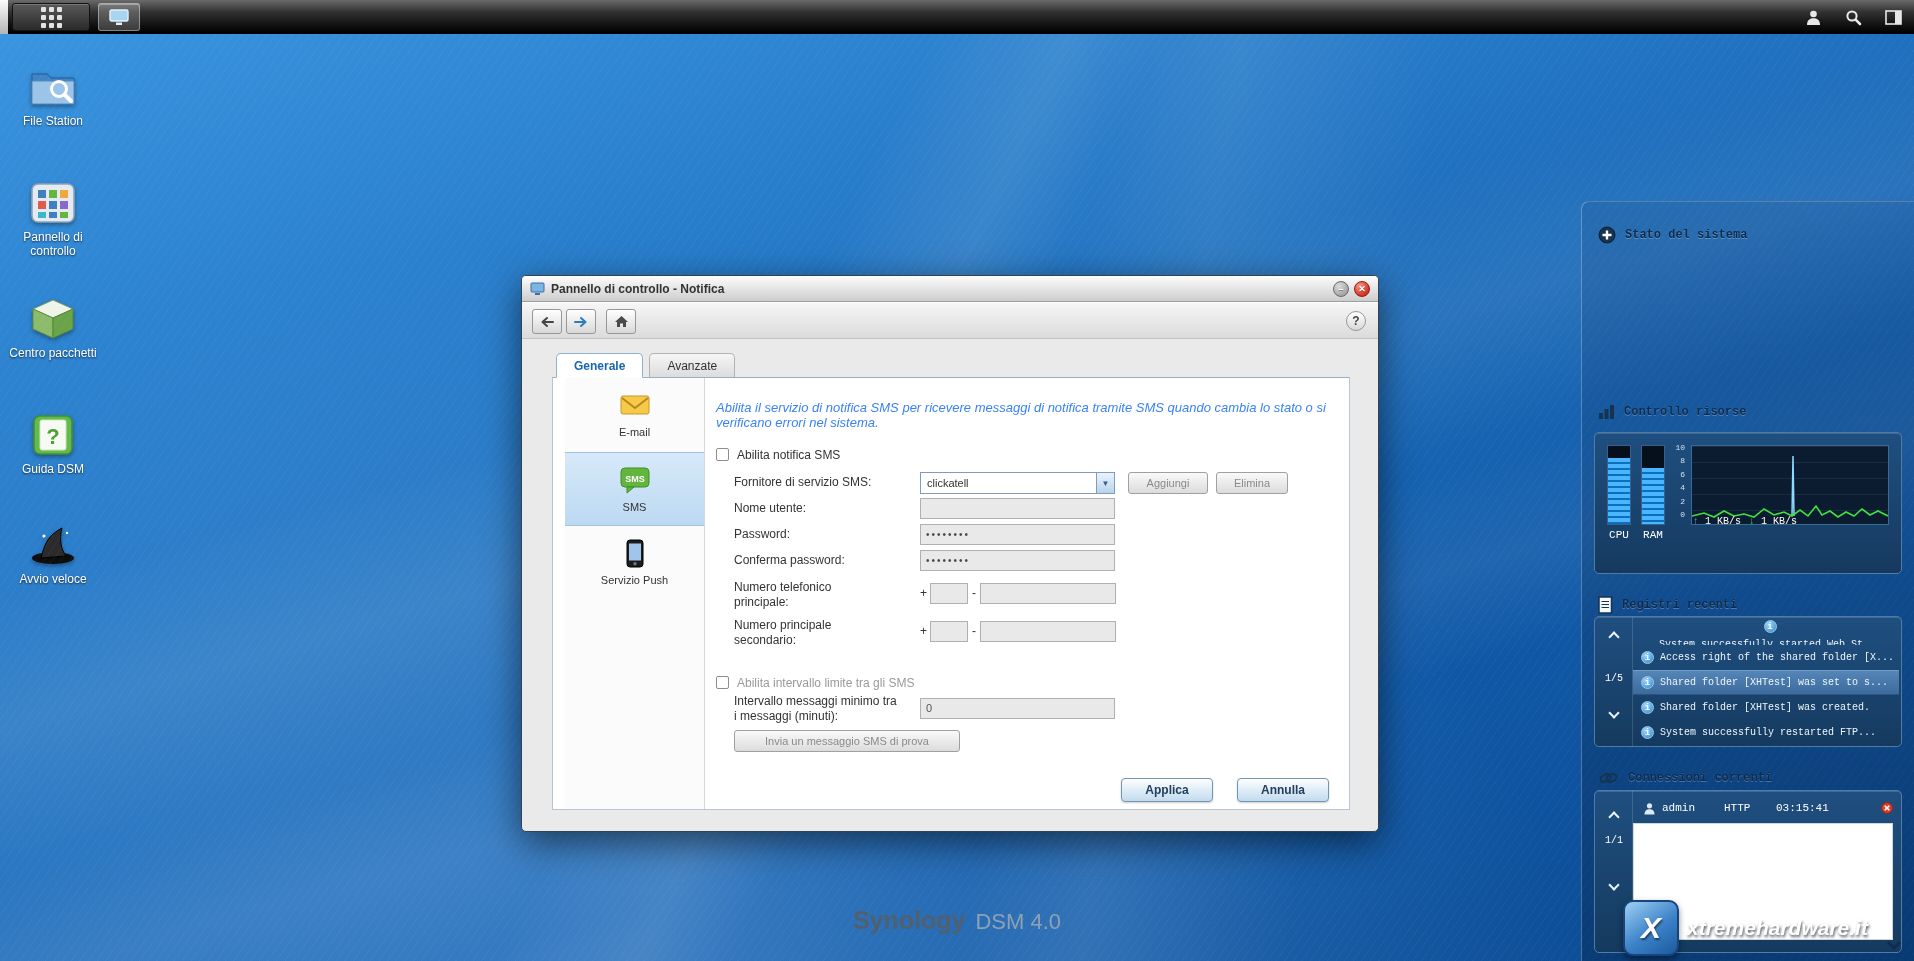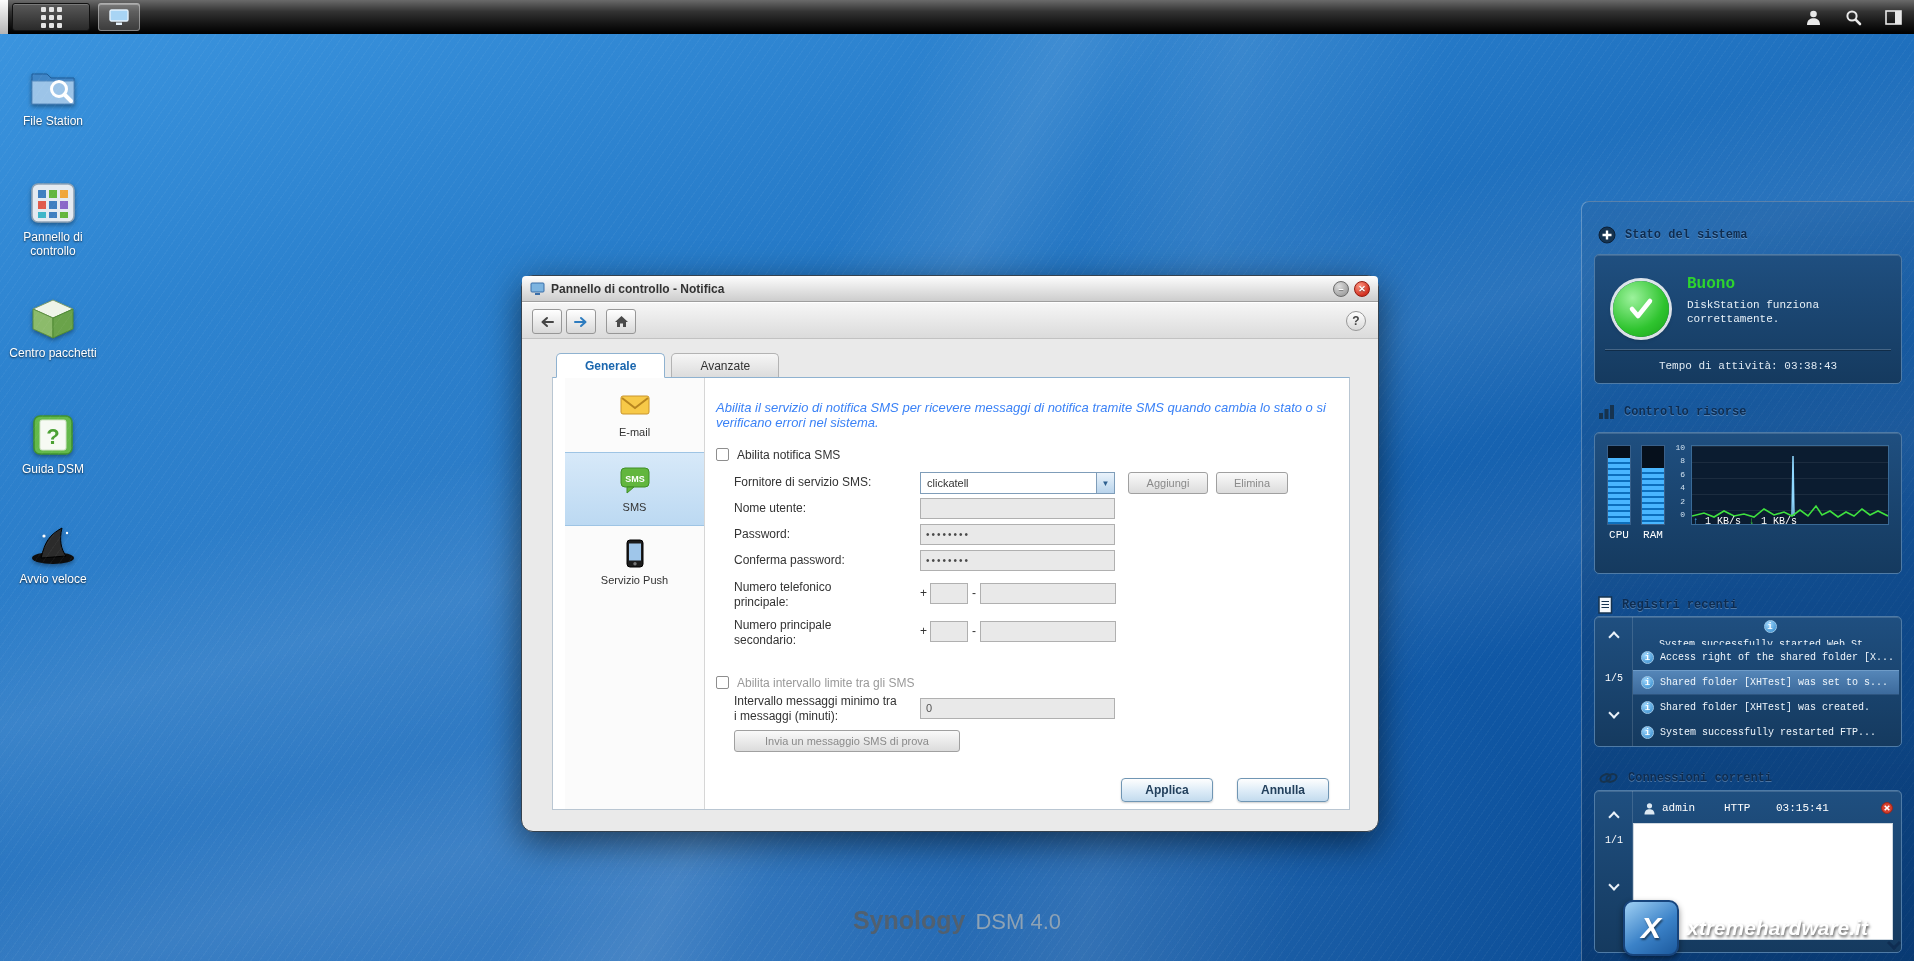--- a/index.html
+++ b/index.html
@@ -30,37 +30,37 @@
   .tb-right { position:absolute; right:8px; top:3px; height:28px; display:flex; gap:14px; align-items:center; }
   .tb-ic { width:26px; height:26px; display:flex; align-items:center; justify-content:center; cursor:pointer; }
 
   
   .dicon { position:absolute; width:104px; text-align:center; cursor:pointer; }
   .dicon .art { width:50px; height:44px; margin:0 auto; display:flex; align-items:flex-end; justify-content:center; filter:drop-shadow(0 2px 2px rgba(0,0,0,.35)); }
   .dicon .lbl { margin-top:6px; color:#fff; font-size:12px; line-height:14px; text-shadow:0 1px 2px rgba(0,0,0,.7); }
 
   
   .win { position:absolute; left:521px; top:275px; width:858px; height:557px; background:#eaeaea;
-    border:1px solid #35424f; border-radius:12px; box-shadow:0 10px 36px rgba(0,0,0,.55); z-index:30; }
+    border:1px solid #35424f; border-radius:5px; box-shadow:0 10px 36px rgba(0,0,0,.55); z-index:30; }
   .titlebar { height:26px; background:linear-gradient(#fdfdfd,#cdcdcd); border-bottom:1px solid #9e9e9e;
     border-radius:4px 4px 0 0; display:flex; align-items:center; padding:0 8px; }
   .titlebar .t { font-size:12px; font-weight:bold; color:#333; margin-left:6px; }
   .wbtn { width:16px; height:16px; border-radius:50%; margin-left:5px; display:flex; align-items:center; justify-content:center;
     font-size:9px; font-weight:bold; color:#fff; cursor:pointer; text-shadow:0 1px 1px rgba(0,0,0,.4); }
   .wbtn.min { background:radial-gradient(circle at 35% 30%, #ddd, #8d8d8d); border:1px solid #6c6c6c; }
   .wbtn.close { background:radial-gradient(circle at 35% 30%, #ff9a85, #d33222 70%); border:1px solid #931c10; }
   .toolbar { position:absolute; left:0; right:0; top:26px; height:37px;
     background:linear-gradient(#f6f6f6,#dbdbdb); border-top:1px solid #fff; border-bottom:1px solid #c2c2c2; }
   .tbtn { position:absolute; top:6px; width:30px; height:25px; border:1px solid #979797; border-radius:3px;
     background:linear-gradient(#fff,#d8d8d8); display:flex; align-items:center; justify-content:center; cursor:pointer; }
   .help-btn { position:absolute; right:12px; top:8px; width:20px; height:20px; border:1px solid #979797; border-radius:10px;
     background:linear-gradient(#fff,#d8d8d8); font-size:12px; font-weight:bold; color:#444;
     display:flex; align-items:center; justify-content:center; cursor:pointer; }
   .tabs { position:absolute; left:34px; top:77px; display:flex; align-items:flex-end; gap:6px; z-index:3; }
-  .tab { padding:5px 28px 4px; font-size:12px; border-radius:5px 5px 0 0; cursor:pointer; }
+  .tab { padding:5px 17px 4px; font-size:12px; border-radius:5px 5px 0 0; cursor:pointer; }
   .tab.active { background:#fff; border:1px solid #8fb2d0; border-bottom:1px solid #fff; color:#1a66ae; font-weight:bold; margin-bottom:-1px; }
   .tab.idle { background:linear-gradient(#f6f6f6,#dcdcdc); border:1px solid #b3b3b3; border-bottom:none; color:#333; }
   .content { position:absolute; left:30px; top:101px; width:798px; height:433px; background:#fff;
     border:1px solid #b9c6d2; border-top:1px solid #8fb2d0; z-index:2; }
   .cat { position:absolute; left:0; top:0; bottom:0; width:140px; background:#fbfbfb; border-right:1px solid #d6d6d6;margin-left:12px; }
   .cat-item { height:74px; padding-top:11px; text-align:center; cursor:pointer; }
   .cat-item .ci-art { height:32px; display:flex; align-items:center; justify-content:center; }
   .cat-item .ci-lbl { font-size:11px; color:#333; margin-top:5px; }
   .cat-item.sel { background:linear-gradient(#d7e9f9,#bcd9f2); border-top:1px solid #9ec4e4; border-bottom:1px solid #9ec4e4; }
   .fl { position:absolute; font-size:12px; color:#333; }
@@ -366,31 +366,20 @@
 
   <div class="panel">
 
     <div class="phead" style="top:24px;">
       <svg width="18" height="18">
           <circle cx="9" cy="9" r="8" fill="#16334f" stroke="#0b2038"></circle>
           <path d="M9 4.5 V13.5 M4.5 9 H13.5" stroke="#fff" stroke-width="2.4"></path>
         </svg>
       <span>Stato del sistema</span>
     </div>
-    <div class="pbox" style="top:52px; height:130px;">
-      <div class="check-circle">
-        <svg width="30" height="26">
-            <path d="M6 13 L12 20 L24 5" stroke="#fff" stroke-width="4.5" fill="none" stroke-linecap="round" stroke-linejoin="round"></path>
-          </svg>
-      </div>
-      <div class="status-name" style="color: rgb(46, 212, 46);">Buono</div>
-      <div class="status-desc">DiskStation funziona correttamente.</div>
-      <div class="pdivider"></div>
-      <div class="uptime">Tempo di attività: 03:38:43</div>
-    </div>
 
     <div class="phead" style="top:202px;">
       <svg width="17" height="16">
           <rect x="1" y="9" width="4" height="6" fill="#16334f"></rect>
           <rect x="6.5" y="5" width="4" height="10" fill="#16334f"></rect>
           <rect x="12" y="1" width="4" height="14" fill="#16334f"></rect>
         </svg>
       <span>Controllo risorse</span>
     </div>
     <div class="pbox" style="top:230px; height:142px;">

